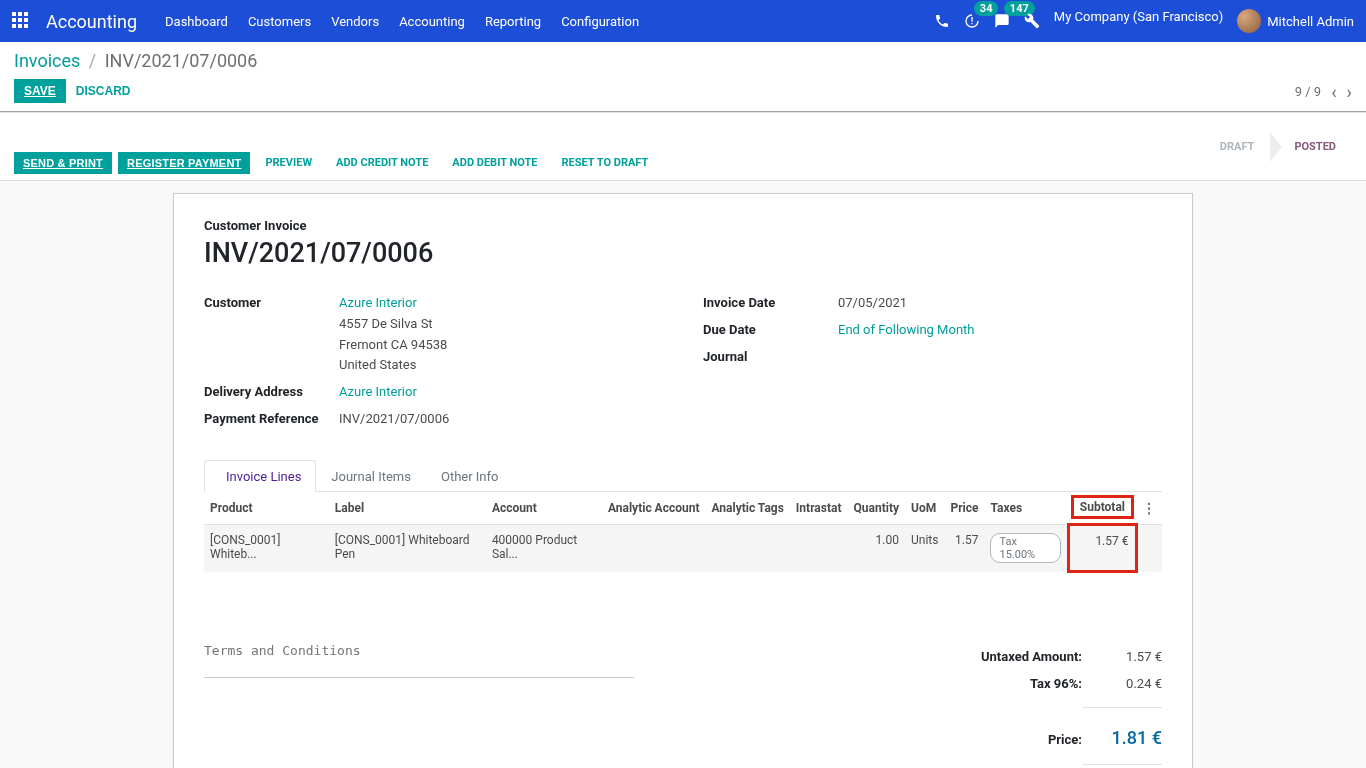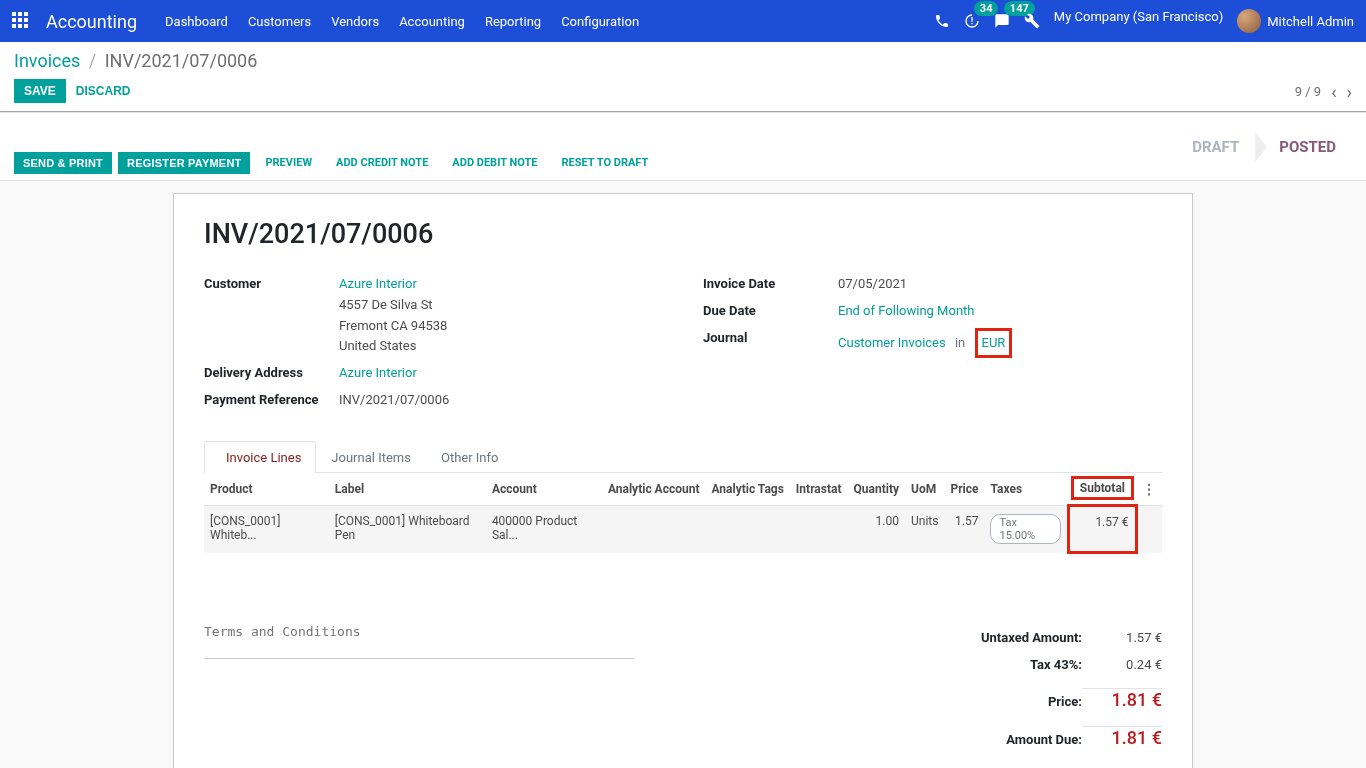--- a/index.html
+++ b/index.html
@@ -19,32 +19,32 @@
 .icon-wrap .badge { position: absolute; top: -8px; left: 10px; }
 .avatar { width: 24px; height: 24px; border-radius: 50%; background: radial-gradient(circle at 30% 30%, #d9a87c, #8b5a3c); margin-right: 6px; }
 
 
 .crumbbar { background: #fff; border-bottom: 1px solid #a3a3a3; padding: 8px 14px 0 14px; }
 .breadcrumb { font-size: 18px; color: #6f6f6f; margin-bottom: 2px; }
 .breadcrumb a { color: #009e9a; text-decoration: none; }
 .breadcrumb .sep { color: #aaa; margin: 0 4px; }
 .crumb-actions { display: flex; align-items: center; padding: 6px 0 8px 0; }
 .btn { border: none; padding: 5px 10px; font-size: 12px; font-weight: bold; cursor: pointer; }
-.btn-primary { background: #00a09d; color: #fff; }
+.btn-primary { background: #00a09d; color: #fff; text-decoration: underline; }
 .btn-link { background: transparent; color: #00a09d; }
 .pager { margin-left: auto; display: flex; align-items: center; gap: 10px; color: #6f6f6f; font-size: 13px; }
 .pager .arrow { cursor: pointer; font-size: 18px; color: #6f6f6f; user-select:none; }
 
 
 .actionbar { background: #fff; border-top: 1px solid #e2e2e2; border-bottom: 1px solid #dee2e6; display: flex; align-items: center; padding: 6px 14px; }
 .actionbar .left { display: flex; gap: 6px; align-items: center; margin-top: 32px; }
 .actionbar .btn-sm { padding: 5px 9px; font-size: 11px; font-weight: bold; letter-spacing: 0.2px; }
 .actionbar .txtbtn { color: #00a09d; font-size: 11px; font-weight: bold; padding: 5px 9px; cursor: pointer; }
 .statusbar { margin-left: auto; display: flex; align-items: center; height: 30px; }
-.status-step { padding: 0 16px; font-size: 15px; font-weight: bold; color: #adb5bd; position: relative; height: 30px; display:flex; align-items:center; }
+.status-step { padding: 0 16px; font-size: 11px; font-weight: bold; color: #adb5bd; position: relative; height: 30px; display:flex; align-items:center; }
 .status-step.posted { color: #875a7b; }
 .status-arrow { width: 0; height: 0; border-top: 15px solid transparent; border-bottom: 15px solid transparent; border-left: 12px solid #eee; margin-right:-4px; }
 
 
 .main-scroll { height: calc(768px - 42px - 70px - 44px); overflow-y: auto; display:flex; justify-content:center; padding-top:12px; }
 .main-scroll::-webkit-scrollbar { width: 10px; }
 .main-scroll::-webkit-scrollbar-thumb { background: #c1c1c1; border-radius: 5px; }
 .main-scroll::-webkit-scrollbar-track { background: #f1f1f1; }
 .sheet { background: #fff; border: 1px solid #ccc; width: 1020px; padding: 24px 30px; box-shadow: 0 1px 3px rgba(0,0,0,0.05);}
 
@@ -57,21 +57,21 @@
 .info-field .label { width: 135px; font-size: 13px; font-weight: bold; color: #212529; }
 .info-field .value { flex: 1; font-size: 13px; color: #4c4c4c; }
 .info-field .value a, .teal-link { color: #009e9a; text-decoration: none; cursor: pointer; }
 .info-field .in-text { color: #6c757d; margin: 0 6px; }
 
 .redbox { border: 3px solid #e02414; padding: 2px 4px; display: inline-block; }
 
 
 .tabs { display: flex; border-bottom: 1px solid #dee2e6; margin-bottom: 0; }
 .tab { padding: 8px 14px; font-size: 13px; color: #6c757d; cursor: pointer; border: 1px solid transparent; border-bottom: none; margin-bottom: -1px; }
-.tab.active { color: #7f1d1d; border-color: #dee2e6; background: #fff; border-radius: 3px 3px 0 0; padding-left: 21px; }
+.tab.active { color: #4c1d95; border-color: #dee2e6; background: #fff; border-radius: 3px 3px 0 0; padding-left: 21px; }
 
 
 .linetable { width: 100%; border-collapse: collapse; font-size: 12px; }
 .linetable th { text-align: left; padding: 8px 6px; font-weight: bold; color: #4c4c4c; border-bottom: 1px solid #dee2e6; white-space: nowrap; }
 .linetable th.num { text-align: right; }
 .linetable td { padding: 8px 6px; border-bottom: 1px solid #f7f7f7; background: #f5f5f5; vertical-align: top; }
 .linetable td.num { text-align: right; }
 .taxpill { display:inline-block; border: 1px solid #adb5bd; border-radius: 10px; padding: 1px 8px; font-size: 11px; color: #6c757d; background:#fff;}
 .th-subtotal-box { border: 3px solid #e02414; padding: 2px 6px; display: inline-block; }
 .subtotal-redcell { border: 3px solid #e02414 !important; }
@@ -79,21 +79,21 @@
 
 
 .terms { margin-top: 70px; display: flex; align-items:flex-start; }
 .terms-input { width: 430px; min-height: 30px; border: none; border-bottom: 1px solid #ccc; resize: none; font-size: 13px; color: #adb5bd; background: transparent; outline: none; padding-bottom: 4px; }
 
 
 .totals { margin-left: auto; width: 320px; }
 .totals-row { display: flex; justify-content: flex-end; align-items: baseline; padding: 6px 0; }
 .totals-row .tlabel { font-size: 13px; font-weight: bold; color: #212529; text-align: right; }
 .totals-row .tval { width: 80px; text-align: right; font-size: 13px; color: #4c4c4c; }
-.totals-row.big .tval { font-size: 18px; font-weight: 500; color: #b91c1c; border-top: 1px solid #dee2e6; padding-top: 0; }
+.totals-row.big .tval { font-size: 18px; font-weight: 500; color: #0369a1; border-top: 1px solid #dee2e6; padding-top: 19px; }
 .totals-row.big { margin-top: 4px; }
 .totals-row.big .tlabel { font-size: 13px; }
 .totals-sep { margin: 10px 0; }
 </style>
 </head>
 <body>
 
 <div class="topnav">
   <div class="apps-icon">
     <span></span>
@@ -175,20 +175,21 @@
   </div>
   <div class="statusbar">
     <div class="status-step">DRAFT</div>
     <div class="status-arrow"></div>
     <div class="status-step posted">POSTED</div>
   </div>
 </div>
 
 <div class="main-scroll">
 <div class="sheet">
+  <h3 class="subtitle">Customer Invoice</h3>
   <h1 class="invno">INV/2021/07/0006</h1>
 
   <div class="info-row">
     <div class="info-col">
       <div class="info-field">
         <div class="label">Customer</div>
         <div class="value">
           <a>Azure Interior</a><br>
           <span>4557 De Silva St</span><br>
           <span>Fremont CA 94538</span><br>
@@ -208,25 +209,20 @@
       <div class="info-field">
         <div class="label">Invoice Date</div>
         <div class="value">07/05/2021</div>
       </div>
       <div class="info-field">
         <div class="label">Due Date</div>
         <div class="value"><a>End of Following Month</a></div>
       </div>
       <div class="info-field">
         <div class="label">Journal</div>
-        <div class="value">
-          <a>Customer Invoices</a>
-          <span class="in-text">in</span>
-          <span class="redbox"><a class="teal-link">EUR</a></span>
-        </div>
       </div>
     </div>
   </div>
 
   <div class="tabs">
     <div class="tab active">Invoice Lines</div>
     <div class="tab">Journal Items</div>
     <div class="tab">Other Info</div>
   </div>
 
@@ -266,21 +262,21 @@
   </table>
 
   <div class="terms">
     <textarea class="terms-input" placeholder="Terms and Conditions" style=""></textarea>
     <div class="totals">
       <div class="totals-row">
         <div class="tlabel">Untaxed Amount:</div>
         <div class="tval">1.57 €</div>
       </div>
       <div class="totals-row">
-        <div class="tlabel">Tax 43%:</div>
+        <div class="tlabel">Tax 96%:</div>
         <div class="tval">0.24 €</div>
       </div>
       <div class="totals-row big">
         <div class="tlabel">Price:</div>
         <div class="tval">1.81 €</div>
       </div>
       <div class="totals-row big totals-sep">
         <div class="tlabel">Amount Due:</div>
         <div class="tval">1.81 €</div>
       </div>

